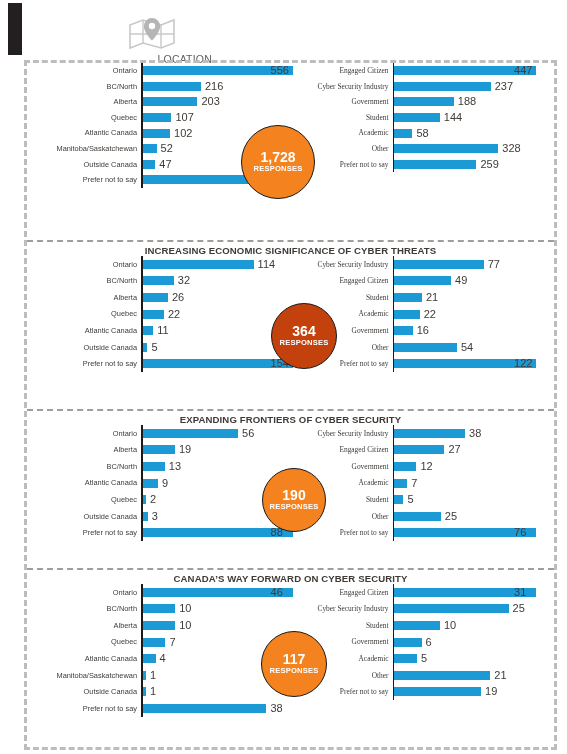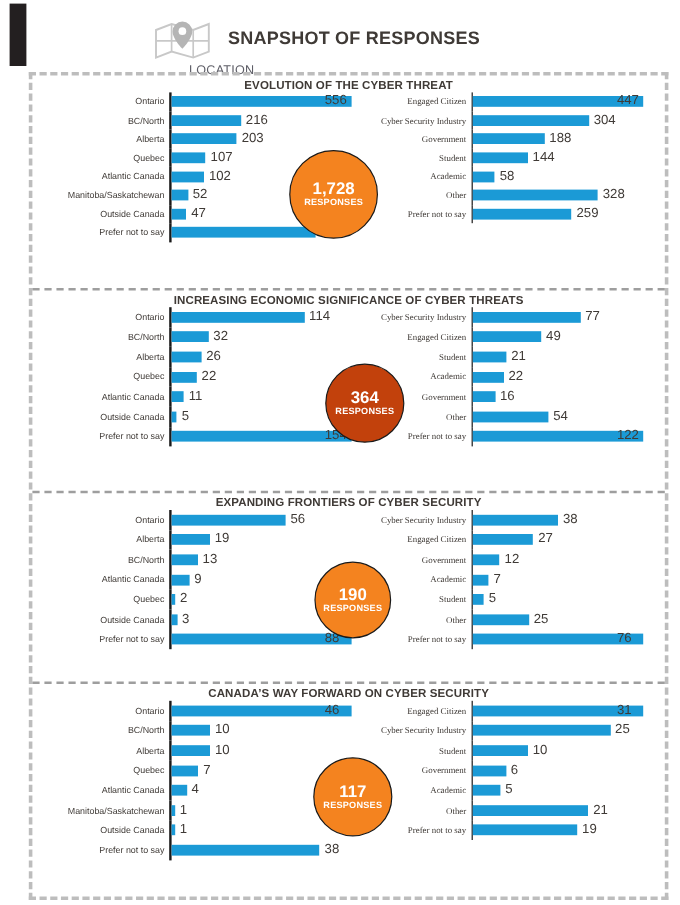--- a/index.html
+++ b/index.html
@@ -113,27 +113,25 @@
         <line x1="17" y1="4" x2="17" y2="27" stroke="#c8c8c8" stroke-width="1.4"></line>
         <line x1="35" y1="9" x2="35" y2="32" stroke="#c8c8c8" stroke-width="1.4"></line>
         <line x1="4" y1="18" x2="48" y2="18" stroke="#c8c8c8" stroke-width="1.4"></line>
         <path d="M26 2 a8.2 8.2 0 0 1 8.2 8.2 c0 6.2 -8.2 14.4 -8.2 14.4 s-8.2 -8.2 -8.2 -14.4 A8.2 8.2 0 0 1 26 2 z" fill="#b5b5b5"></path>
         <circle cx="26" cy="10" r="3.2" fill="#ffffff"></circle>
       </svg>
     </div>
     <div class="hdr-caption">LOCATION</div>
   </div>
 
-  <div id="main-title">SNAPSHOT OF RESPONSES</div>
 
 </div>
 
 <div id="frame">
     <div class="section" style="height: 179px;">
-      <div class="sec-title">EVOLUTION OF THE CYBER THREAT</div>
       <div class="charts">
         <div class="chart chart-left">
           <div class="row" style="height: 15.6px;">
             <div class="cat-label">Ontario</div>
             <div class="axis"></div>
             <div class="bar-area">
               <div class="bar" style="width: 150px; background: rgb(27, 154, 214);"></div>
               <div class="bar-val inside">556</div>
             </div>
           </div>
@@ -201,21 +199,21 @@
             <div class="bar-area">
               <div class="bar" style="width: 142px; background: rgb(27, 154, 214);"></div>
               <div class="bar-val inside">447</div>
             </div>
           </div>
           <div class="row" style="height: 15.6px;">
             <div class="cat-label">Cyber Security Industry</div>
             <div class="axis"></div>
             <div class="bar-area">
               <div class="bar" style="width: 96.6px; background: rgb(27, 154, 214);"></div>
-              <div class="bar-val">304</div>
+              <div class="bar-val">237</div>
             </div>
           </div>
           <div class="row" style="height: 15.6px;">
             <div class="cat-label">Government</div>
             <div class="axis"></div>
             <div class="bar-area">
               <div class="bar" style="width: 59.7px; background: rgb(27, 154, 214);"></div>
               <div class="bar-val">188</div>
             </div>
           </div>

